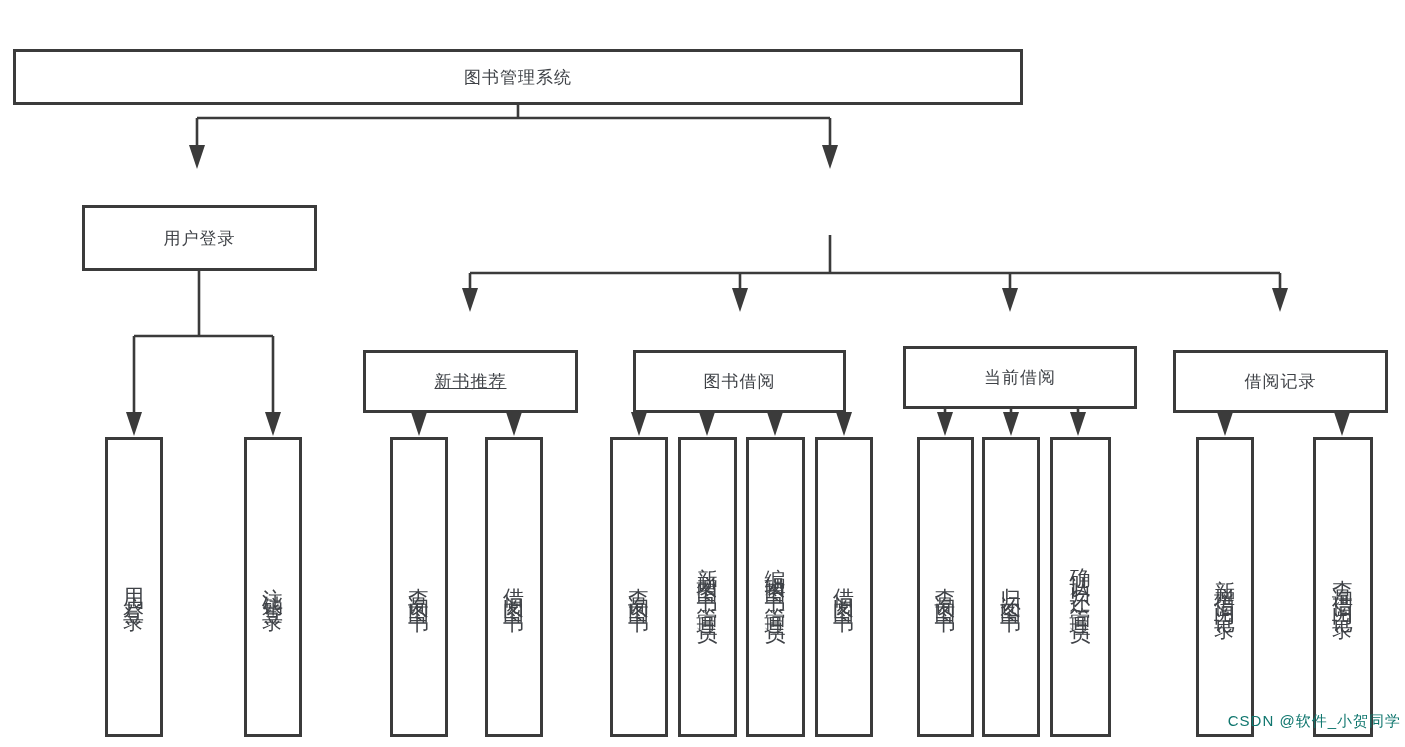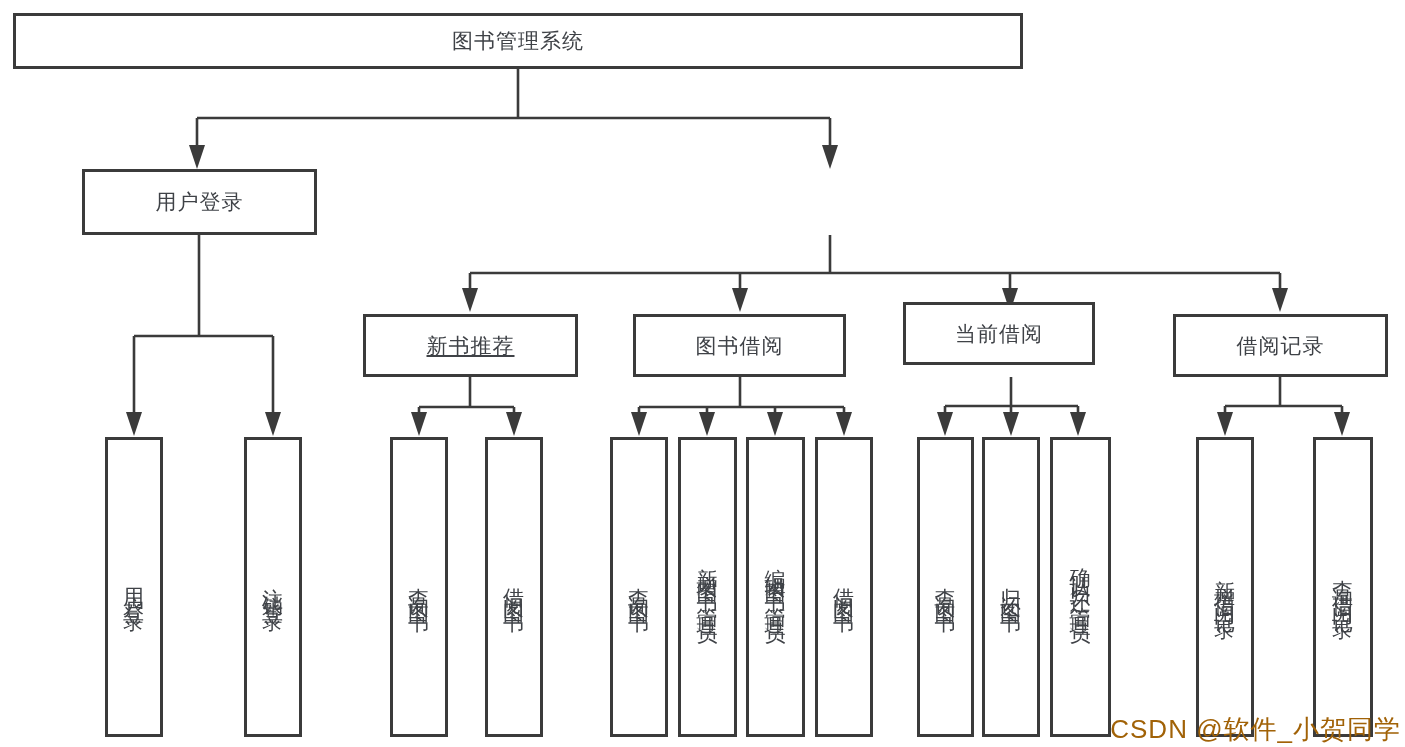--- a/index.html
+++ b/index.html
@@ -25,23 +25,24 @@
   }
   .node {
     position: absolute;
     box-sizing: border-box;
     border: 3px solid #3b3b3b;
     background: #ffffff;
     color: #3f4247;
     display: flex;
     align-items: center;
     justify-content: center;
-    font-size: 21px;
+    font-size: 17px;
     letter-spacing: 1px;
     z-index: 2;
+    margin-top: 36px;
   }
   .vnode {
     position: absolute;
     box-sizing: border-box;
     border: 3px solid #3b3b3b;
     background: #ffffff;
     color: #3f4247;
     display: flex;
     align-items: center;
     justify-content: center;
@@ -52,22 +53,22 @@
     writing-mode: vertical-rl;
     text-orientation: mixed;
     letter-spacing: 8px;
     line-height: 1;
     max-height: 286px;
   }
   .watermark {
     position: absolute;
     right: 4px;
     top: 712px;
-    font-size: 26px;
-    color: #a16207;
+    font-size: 15px;
+    color: #0f766e;
     letter-spacing: 1px;
     z-index: 3;
     white-space: nowrap;
   }
 </style>
 </head>
 <body>
 
 <div class="canvas">
 
@@ -139,21 +140,21 @@
       <polygon points="1334,412 1350,412 1342,436"></polygon>
     </g>
   </svg>
 
   <div class="node" style="left:13px; top:13px; width:1010px; height:56px;">图书管理系统</div>
 
   <div class="node" style="left:82px; top:169px; width:235px; height:66px;">用户登录</div>
 
   <div class="node" style="left:363px; top:314px; width:215px; height:63px;text-decoration:underline;">新书推荐</div>
   <div class="node" style="left:633px; top:314px; width:213px; height:63px;">图书借阅</div>
-  <div class="node" style="left:903px; top:302px; width:192px; height:63px;">当前借阅</div>
+  <div class="node" style="left:903px; top:310px; width:234px; height:63px;">当前借阅</div>
   <div class="node" style="left:1173px; top:314px; width:215px; height:63px;">借阅记录</div>
 
   <div class="vnode" style="left:105px; top:437px; width:58px; height:300px;">
     <span class="vtext">用户登录</span>
   </div>
   <div class="vnode" style="left:244px; top:437px; width:58px; height:300px;">
     <span class="vtext">注销登录</span>
   </div>
 
   <div class="vnode" style="left:390px; top:437px; width:58px; height:300px;">

